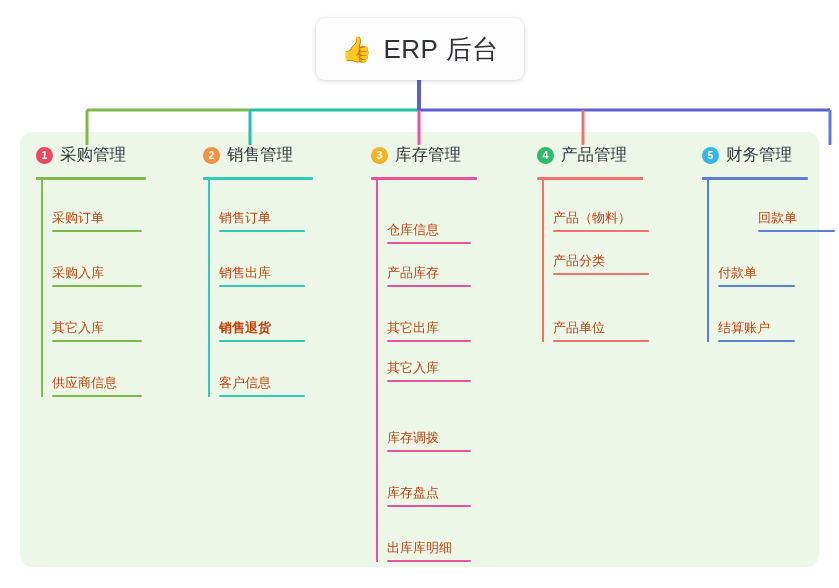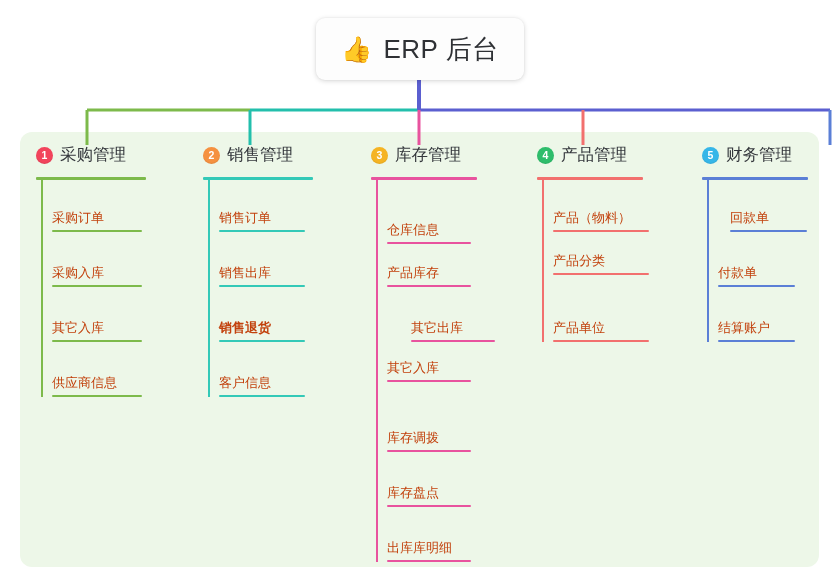--- a/index.html
+++ b/index.html
@@ -149,21 +149,21 @@
         <div class="head-rule" style="left: 371px; top: 45px; width: 106px; background: rgb(232, 83, 158);"></div>
         <div class="spine" style="left: 376px; top: 46px; height: 384px; background: rgb(232, 83, 158);"></div>
         <div class="leaf" style="left: 387px; top: 82px; width: 84px; height: 30px;">
           <span class="leaf-label">仓库信息</span>
           <div class="leaf-rule" style="width: 84px; background: rgb(232, 83, 158);"></div>
         </div>
         <div class="leaf" style="left: 387px; top: 125px; width: 84px; height: 30px;">
           <span class="leaf-label">产品库存</span>
           <div class="leaf-rule" style="width: 84px; background: rgb(232, 83, 158);"></div>
         </div>
-        <div class="leaf" style="left: 387px; top: 180px; width: 84px; height: 30px; margin-left: 24px;">
+        <div class="leaf" style="left: 387px; top: 180px; width: 84px; height: 30px;">
           <span class="leaf-label">其它出库</span>
           <div class="leaf-rule" style="width: 84px; background: rgb(232, 83, 158);"></div>
         </div>
         <div class="leaf" style="left: 387px; top: 220px; width: 84px; height: 30px;">
           <span class="leaf-label">其它入库</span>
           <div class="leaf-rule" style="width: 84px; background: rgb(232, 83, 158);"></div>
         </div>
         <div class="leaf" style="left: 387px; top: 290px; width: 84px; height: 30px;">
           <span class="leaf-label">库存调拨</span>
           <div class="leaf-rule" style="width: 84px; background: rgb(232, 83, 158);"></div>
@@ -197,21 +197,21 @@
           <div class="leaf-rule" style="width: 96px; background: rgb(242, 112, 110);"></div>
         </div>
       </div>
       <div class="col" style="left: 0px;">
         <div class="col-head" style="left: 702px;">
           <span class="badge" style="background: rgb(54, 182, 232);">5</span>
           <span class="col-title">财务管理</span>
         </div>
         <div class="head-rule" style="left: 702px; top: 45px; width: 106px; background: rgb(91, 127, 214);"></div>
         <div class="spine" style="left: 707px; top: 46px; height: 164px; background: rgb(91, 127, 214);"></div>
-        <div class="leaf" style="left: 730px; top: 70px; width: 77px; height: 30px;">
+        <div class="leaf" style="left: 758px; top: 70px; width: 77px; height: 30px;">
           <span class="leaf-label">回款单</span>
           <div class="leaf-rule" style="width: 77px; background: rgb(91, 127, 214);"></div>
         </div>
         <div class="leaf" style="left: 718px; top: 125px; width: 77px; height: 30px;">
           <span class="leaf-label">付款单</span>
           <div class="leaf-rule" style="width: 77px; background: rgb(91, 127, 214);"></div>
         </div>
         <div class="leaf" style="left: 718px; top: 180px; width: 77px; height: 30px;">
           <span class="leaf-label">结算账户</span>
           <div class="leaf-rule" style="width: 77px; background: rgb(91, 127, 214);"></div>

